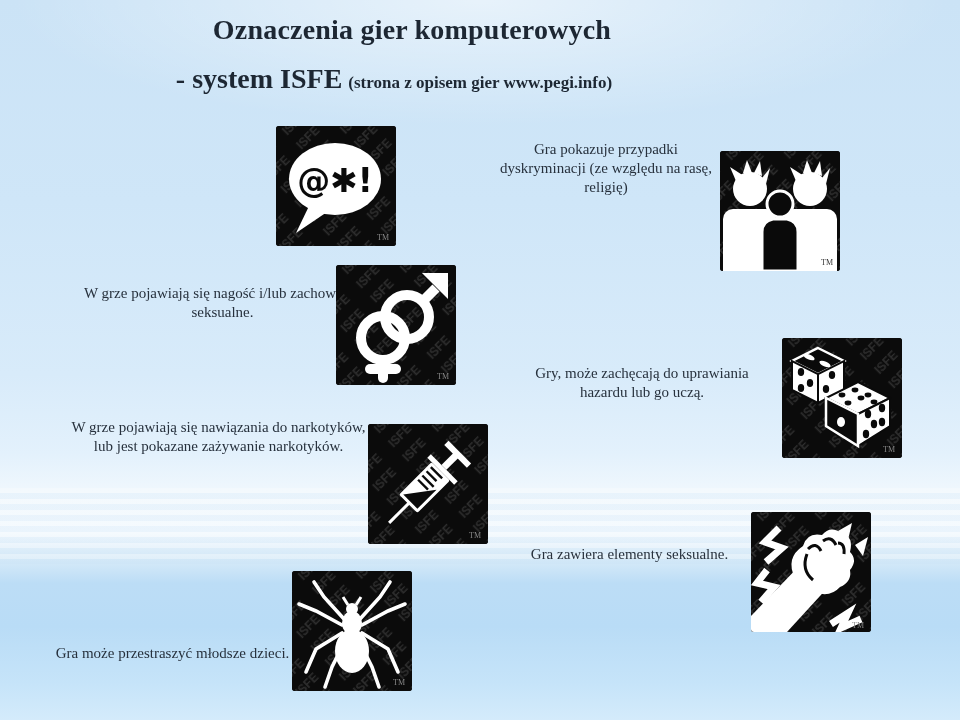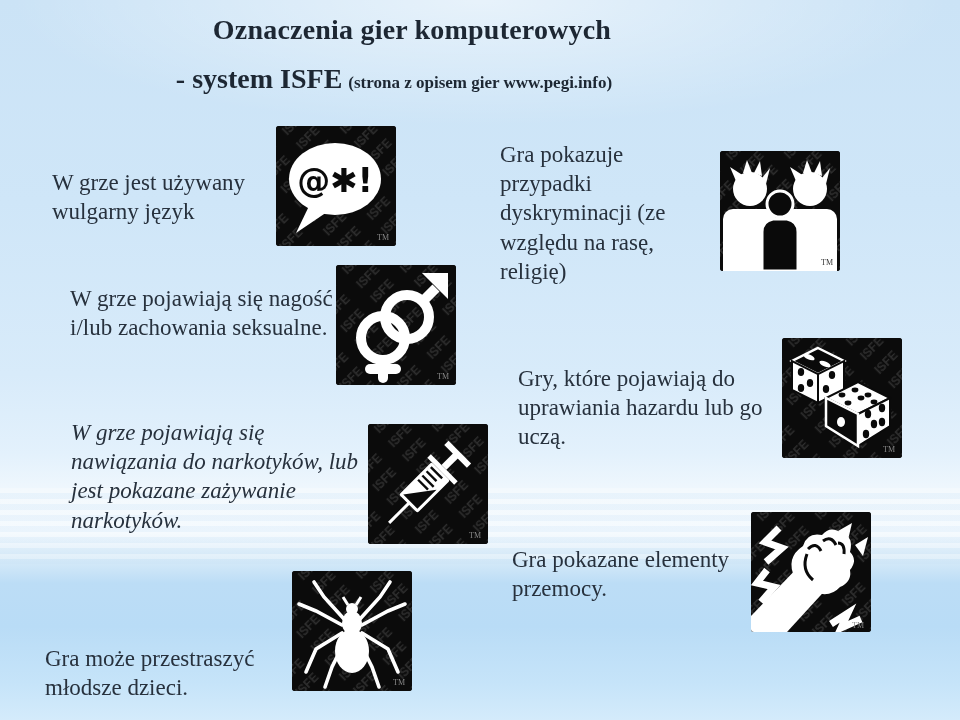--- a/index.html
+++ b/index.html
@@ -16,26 +16,26 @@
   .horizon-streaks{
     position:absolute;left:0;top:488px;width:960px;height:76px;
     background:repeating-linear-gradient(180deg,
       rgba(255,255,255,.55) 0 5px, rgba(186,218,242,.30) 5px 11px);
     opacity:.45;pointer-events:none;
   }
   .title-wrap{position:absolute;left:0;top:14px;width:824px;text-align:center;color:#1d2733;}
   .title-line1{font-size:28px;font-weight:bold;letter-spacing:.2px;}
   .title-line2{margin-top:17px;font-size:28px;font-weight:bold;position:relative;left:-18px;}
   .title-note{font-size:17px;font-weight:bold;margin-left:6px;}
-  .desc{position:absolute;font-size:23px;line-height:1.27;color:#27313d;}
+  .desc{position:absolute;font-size:15px;line-height:1.27;color:#27313d;text-align:center;}
   .d0{left:52px;top:168px;width:232px;}
   .d1{left:500px;top:140px;width:212px;}
   .d2{left:22px;top:284px;width:305px;margin-left:48px;}
   .d3{left:518px;top:364px;width:248px;}
-  .d4{left:71px;top:418px;width:295px;font-style:italic;}
+  .d4{left:71px;top:418px;width:295px;}
   .d5{left:512px;top:545px;width:235px;}
   .d6{left:45px;top:644px;width:255px;}
   .icon{position:absolute;width:120px;height:120px;}
   .i0{left:276px;top:126px;}
   .i1{left:720px;top:151px;}
   .i2{left:336px;top:265px;}
   .i3{left:782px;top:338px;}
   .i4{left:368px;top:424px;}
   .i5{left:751px;top:512px;}
   .i6{left:292px;top:571px;}
@@ -55,26 +55,25 @@
     </defs>
   </svg>
 
   <div class="horizon-streaks"></div>
 
   <div class="title-wrap">
     <div class="title-line1">Oznaczenia gier komputerowych</div>
     <div class="title-line2"><span>- system ISFE</span><span class="title-note">(strona z opisem gier www.pegi.info)</span></div>
   </div>
 
-  <div class="desc d0">W grze jest używany wulgarny język</div>
   <div class="desc d1">Gra pokazuje przypadki dyskryminacji (ze względu na rasę, religię)</div>
   <div class="desc d2">W grze pojawiają się nagość i/lub zachowania seksualne.</div>
-  <div class="desc d3">Gry, które pojawiają do uprawiania hazardu lub go uczą.</div>
+  <div class="desc d3">Gry, może zachęcają do uprawiania hazardu lub go uczą.</div>
   <div class="desc d4">W grze pojawiają się nawiązania do narkotyków, lub jest pokazane zażywanie narkotyków.</div>
-  <div class="desc d5">Gra pokazane elementy przemocy.</div>
+  <div class="desc d5">Gra zawiera elementy seksualne.</div>
   <div class="desc d6">Gra może przestraszyć młodsze dzieci.</div>
 
   <div class="icon i0">
     <svg viewBox="0 0 120 120">
       <rect width="120" height="120" fill="#0a0a0a"></rect>
       <rect width="120" height="120" fill="url(#isfe)"></rect>
       <ellipse cx="59" cy="53" rx="46" ry="36" fill="#fff"></ellipse>
       <polygon points="34,78 20,107 54,84" fill="#fff"></polygon>
       <text x="59" y="66" text-anchor="middle" font-family="'DejaVu Sans',sans-serif" font-weight="bold" font-size="33" fill="#0a0a0a">@✱!</text>
       <text x="113" y="114" text-anchor="end" font-size="8" fill="#8a8a8a">TM</text>

